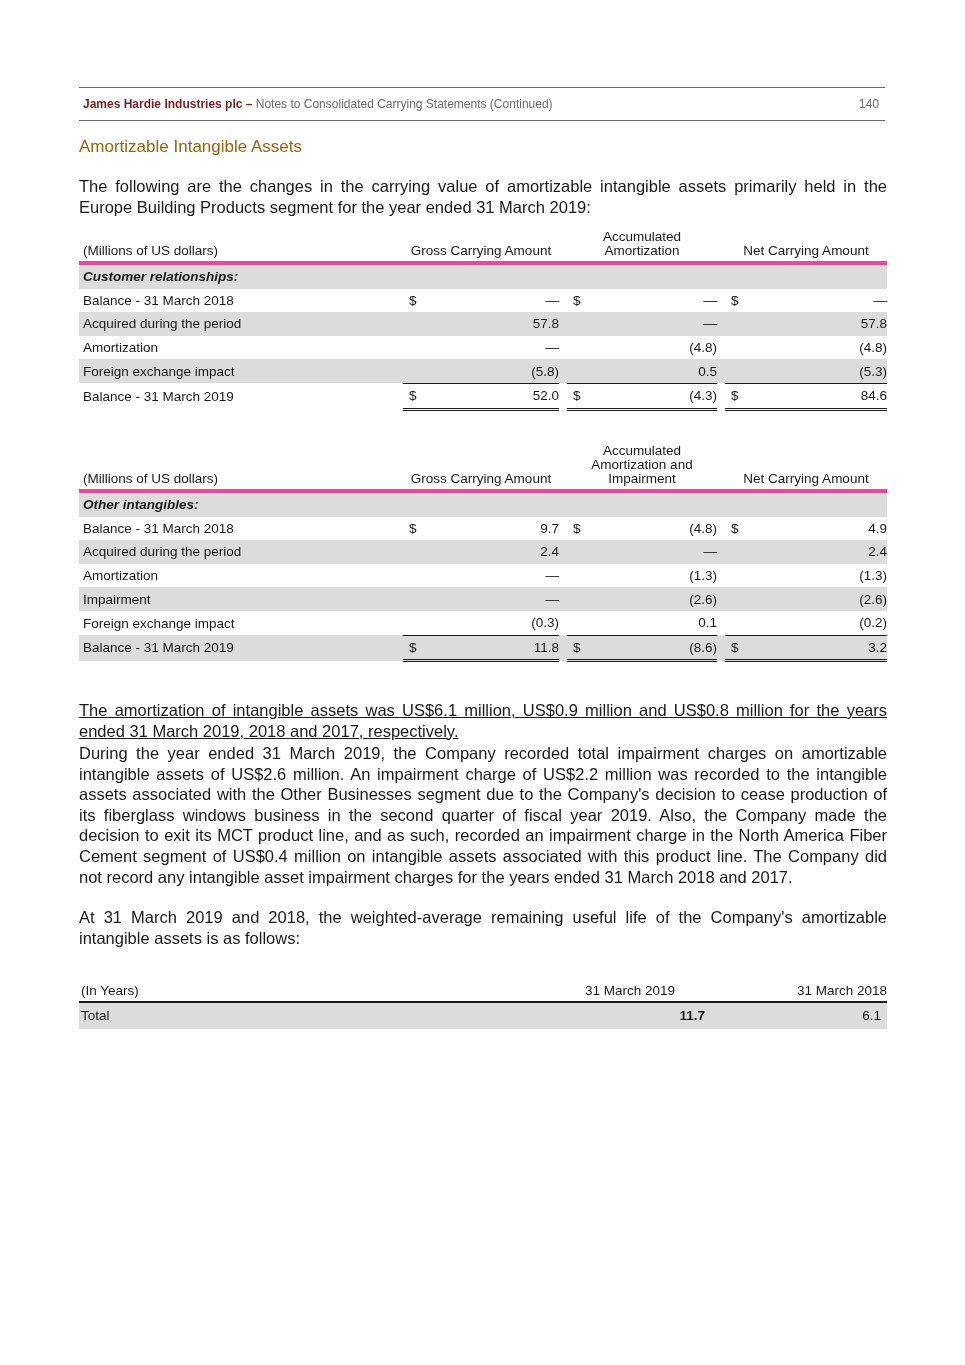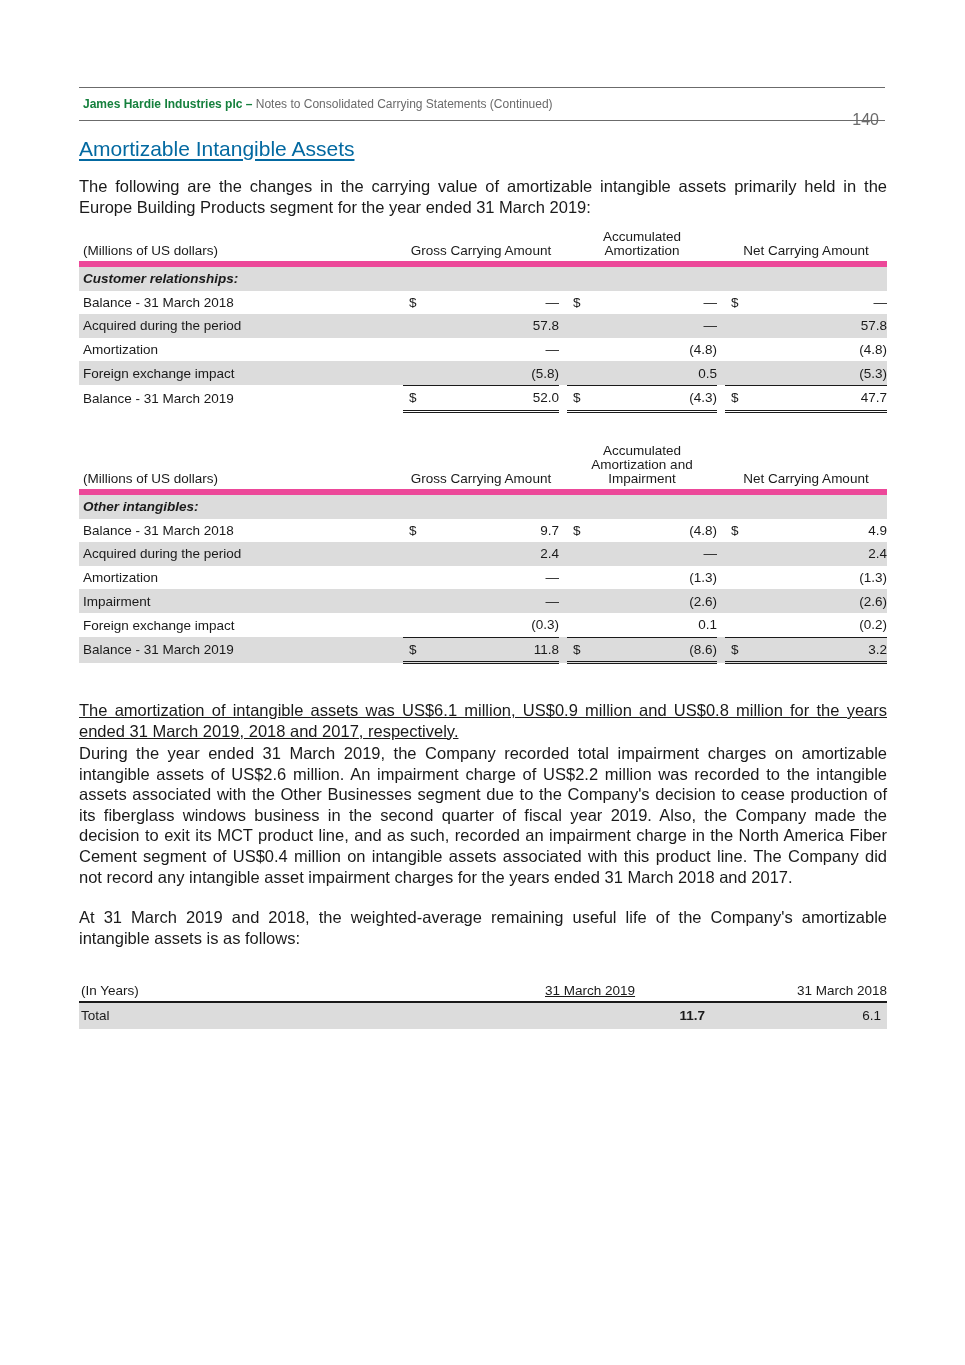--- a/index.html
+++ b/index.html
@@ -1,46 +1,46 @@
 <!DOCTYPE html>
 <html><head>
 <meta charset="utf-8">
 <style>
   html, body { margin: 0; padding: 0; background: #ffffff; }
   body { width: 965px; height: 1365px; position: relative; font-family: "Liberation Sans", sans-serif; color: #1a1a1a; overflow: hidden; }
   .page { position: absolute; left: 79px; top: 0; width: 808px; }
   .header { position: absolute; top: 87px; left: 0; width: 806px; height: 34px; border-top: 1.5px solid #6b6b6b; border-bottom: 1.5px solid #6b6b6b; box-sizing: border-box; }
   .header .title { position: absolute; left: 4px; top: 9px; font-size: 12px; color: #6a6a6a; }
-  .header .title b { color: #15803d; }
-  .header .pnum { position: absolute; right: 6px; top: 23px; font-size: 16px; color: #6a6a6a; }
-  .section-title { position: absolute; top: 137px; left: 0; font-size: 21px; text-decoration: underline; text-underline-offset: 3px; color: #0369a1; }
+  .header .title b { color: #7f1d1d; }
+  .header .pnum { position: absolute; right: 6px; top: 9px; font-size: 12px; color: #6a6a6a; }
+  .section-title { position: absolute; top: 137px; left: 0; font-size: 17px; text-underline-offset: 3px; color: #a16207; }
   .para { position: absolute; left: 0; width: 808px; font-size: 16.5px; line-height: 20.6px; text-align: justify; color: #1a1a1a; }
 
   table.fin { position: absolute; left: 0; width: 808px; border-collapse: collapse; font-size: 13.5px; }
   table.fin td, table.fin th { padding: 0; height: 23.6px; vertical-align: middle; font-weight: normal; }
   table.fin th { vertical-align: bottom; line-height: 14px; padding-bottom: 3px; }
-  table.fin .hdr-row th { border-bottom: 6px solid #ec4899; margin-top: 48px; }
+  table.fin .hdr-row th { border-bottom: 4px solid #ec4899; margin-top: 48px; }
   table.fin .lbl { width: 320px; padding-left: 4px; text-align: left; }
   table.fin .cur { width: 18px; text-align: left; padding-left: 6px; }
   table.fin .num { text-align: right; padding-right: 0; }
   table.fin .sp { width: 6px; }
   table.fin .shade td { background: #dcdcdc; }
   table.fin .cat td { font-weight: bold; font-style: italic; margin-top: 12px; }
   table.fin .topline { border-top: 1.5px solid #1a1a1a; }
   table.fin .dbl { border-bottom: 3px double #1a1a1a; }
   table.fin th.col { text-align: center; }
 
   table.life { position: absolute; left: 0; width: 808px; border-collapse: collapse; font-size: 13.5px; top: 975px; }
   table.life th { font-weight: normal; height: 22px; vertical-align: bottom; padding-bottom: 3px; border-bottom: 2px solid #1a1a1a; }
   table.life td { height: 23.5px; }
   table.life .shade td { background: #dcdcdc; }
   table.life .lbl { text-align: left; padding-left: 2px; }
   table.life .c2019 { width: 160px; text-align: right; padding-right: 10px; }
   table.life .c2018 { width: 165px; text-align: right; padding-right: 6px; }
-  table.life th.c2019 { text-align: left; padding-right: 0; text-decoration: underline; }
+  table.life th.c2019 { text-align: center; padding-right: 0; }
   table.life th.c2018 { padding-right: 0; }
   table.life td.c2019 { font-weight: bold; }
 </style>
 </head>
 <body>
 
 <div class="page">
 
   <div class="header">
     <span class="title"><b>James Hardie Industries plc</b><b> – </b><span>Notes to Consolidated Carrying Statements (Continued)</span></span>
@@ -123,21 +123,21 @@
         </tr>
         <tr>
           <td class="lbl">Balance - 31 March 2019</td>
           <td class="cur topline dbl">$</td>
           <td class="num topline dbl">52.0</td>
           <td class="sp"></td>
           <td class="cur topline dbl">$</td>
           <td class="num topline dbl">(4.3)</td>
           <td class="sp"></td>
           <td class="cur topline dbl">$</td>
-          <td class="num topline dbl">47.7</td>
+          <td class="num topline dbl">84.6</td>
         </tr>
       </tbody>
   </table>
 
   <div class="para" style="top:700px;text-decoration:underline;">The amortization of intangible assets was US$6.1 million, US$0.9 million and US$0.8 million for the years ended 31 March 2019, 2018 and 2017, respectively.</div>
 
   <table class="fin" style="top:444px;">
     <colgroup>
       <col style="width:320px">
         <col style="width:24px">

